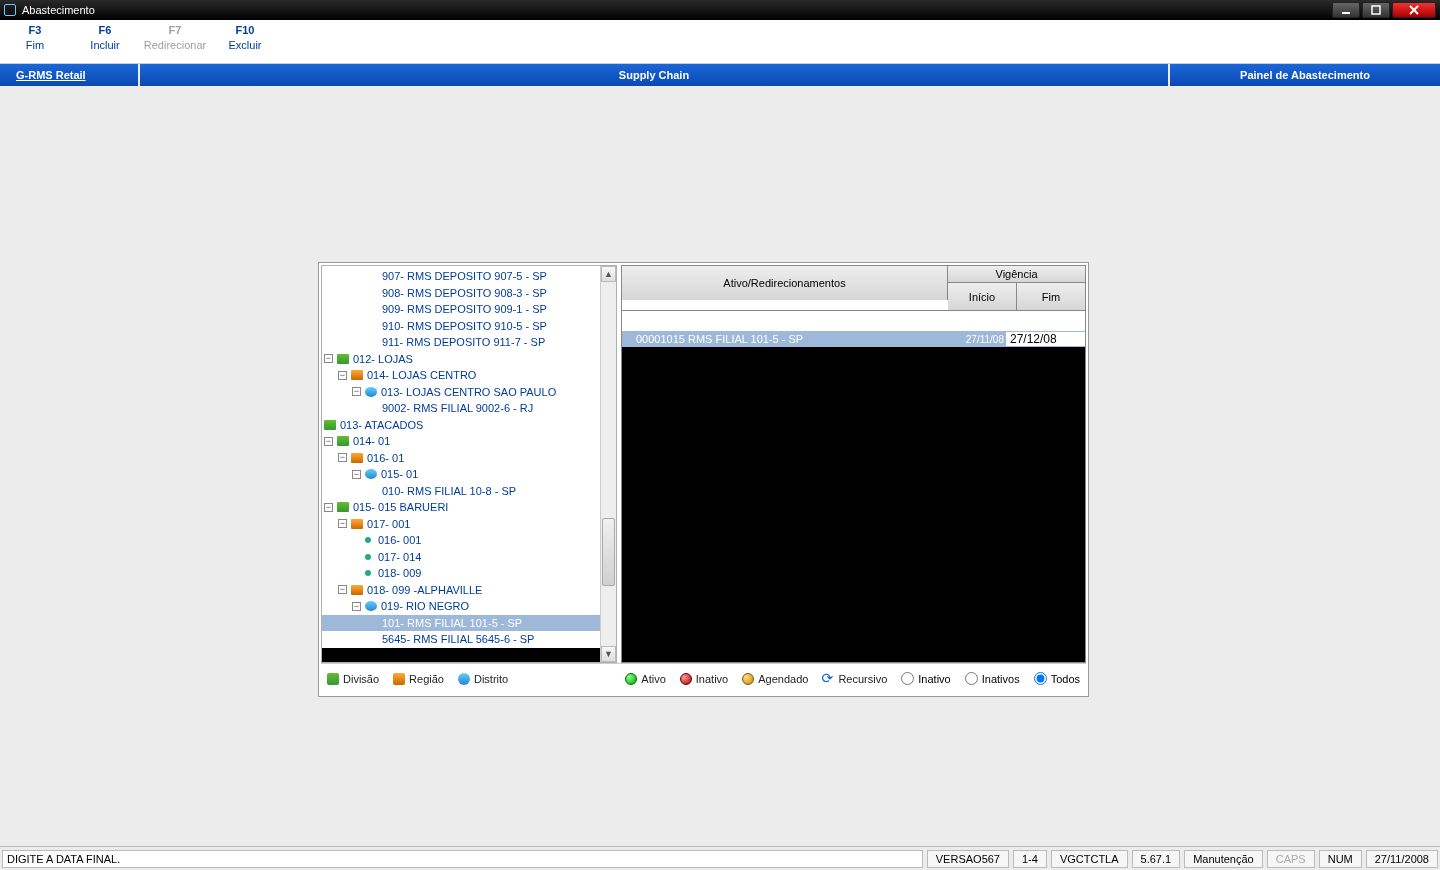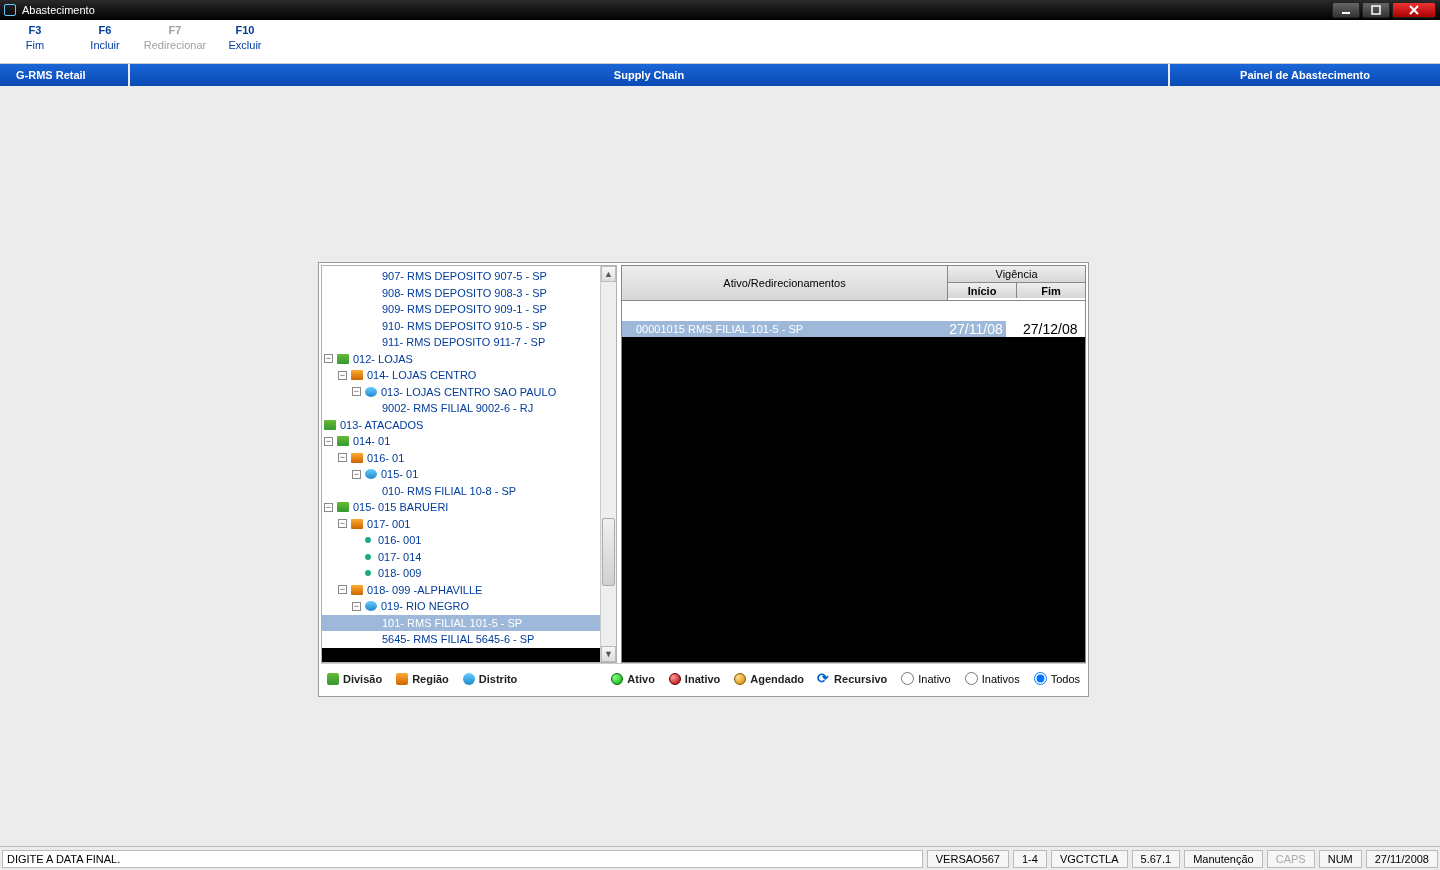--- a/index.html
+++ b/index.html
@@ -16,21 +16,21 @@
 
 .fkeys { height:44px; background:#fff; border-bottom:1px solid #ccc; display:flex; }
 .fkey { width:70px; text-align:center; color:#003c9c; padding-top:4px; cursor:pointer; }
 .fkey.disabled { color:#a0a0a0; cursor:default; }
 .fkey .k { font-weight:bold; }
 .fkey .l { margin-top:3px; }
 
 
 .bluebar { height:22px; display:flex; }
 .bluebar > div { background:linear-gradient(#1a66d6,#0a49b5); color:#fff; font-weight:bold; display:flex; align-items:center; border-right:2px solid #ececec; }
-.bluebar .left { width:130px; padding-left:16px; }
+.bluebar .left { width:140px; padding-left:16px;text-decoration:underline; }
 .bluebar .center { flex:1; justify-content:center; }
 .bluebar .right { width:270px; justify-content:center; border-right:none; }
 
 
 .worksurface { position:absolute; left:318px; top:262px; width:771px; height:435px; border:1px solid #9a9a9a; background:#fff; padding:2px; }
 .panels { display:flex; height:398px; }
 
 
 .treewrap { width:296px; border:1px solid #b0b0b0; position:relative; background:#fff; overflow:hidden; }
 .tree { position:absolute; inset:0 16px 0 0; overflow:hidden; }
@@ -49,34 +49,34 @@
 .vscroll .btn { height:16px; background:linear-gradient(#f8f8f8,#ddd); border:1px solid #bbb; display:flex; align-items:center; justify-content:center; color:#555; font-size:9px; }
 .vscroll .btn.bot { position:absolute; bottom:0; left:0; right:0; }
 .vscroll .thumb { position:absolute; left:1px; right:1px; top:252px; height:68px; background:linear-gradient(#f0f0f0,#d0d0d0); border:1px solid #aaa; border-radius:2px; }
 
 
 .rightpanel { flex:1; margin-left:4px; display:flex; flex-direction:column; }
 .gridhead { display:flex; border:1px solid #888; }
 .gh-left { flex:1; background:linear-gradient(#eee,#d6d6d6); display:flex; align-items:center; justify-content:center; height:34px; border-right:1px solid #888; }
 .gh-right { width:137px; display:flex; flex-direction:column; }
 .gh-vig { height:17px; background:linear-gradient(#eee,#d6d6d6); border-bottom:1px solid #888; display:flex; align-items:center; justify-content:center; }
-.gh-if { display:flex; height:15px;font-weight:bold; }
+.gh-if { display:flex; height:27px; }
 .gh-if > div { flex:1; background:linear-gradient(#eee,#d6d6d6); display:flex; align-items:center; justify-content:center; }
 .gh-if > div:first-child { border-right:1px solid #888; }
 .gridbody { flex:1; background:#000; border:1px solid #888; border-top:none; }
 .whiterow { height:20px; background:#fff; }
 .drow { height:16px; display:flex; align-items:center; padding-left:14px; color:#003c9c; background:#fff; }
 .drow.sel { background:#9db8d8; color:#fff; }
 .drow .name { flex:1; }
-.drow .d1 { width:58px; text-align:center; padding-right:2px; font-size:14px; }
-.drow .d2 { width:79px; background:#fff; color:#000; padding-left:17px; font-size:14px; }
+.drow .d1 { width:58px; text-align:right; padding-right:2px; font-size:10px; }
+.drow .d2 { width:79px; background:#fff; color:#000; padding-left:4px; font-size:12px; }
 
 
 .panelfoot { height:30px; border-top:1px solid #ccc; display:flex; align-items:center; padding:0 6px; gap:14px; }
-.legend { display:flex; align-items:center; gap:4px; color:#222;font-weight:bold; }
+.legend { display:flex; align-items:center; gap:4px; color:#222; }
 .lic { width:12px; height:12px; display:inline-block; }
 .lic.div { background:linear-gradient(#6b3,#393); border-radius:2px; }
 .lic.reg { background:linear-gradient(#fa3,#c60); border-radius:2px; }
 .lic.dis { background:linear-gradient(#6cf,#28c); border-radius:50%; }
 .lic.green { background:radial-gradient(circle at 30% 30%, #8f8, #0a0); border-radius:50%; border:1px solid #060; }
 .lic.red { background:radial-gradient(circle at 30% 30%, #f99, #a00); border-radius:50%; border:1px solid #600; }
 .lic.sched { background:radial-gradient(circle at 30% 30%, #fd8, #c80); border-radius:50%; border:1px solid #850; }
 .lic.rec { position:relative; }
 .lic.rec::before { content:"⟳"; color:#06c; font-size:14px; position:absolute; top:-3px; left:-1px; }
 .panelfoot .gap { flex:1; }

